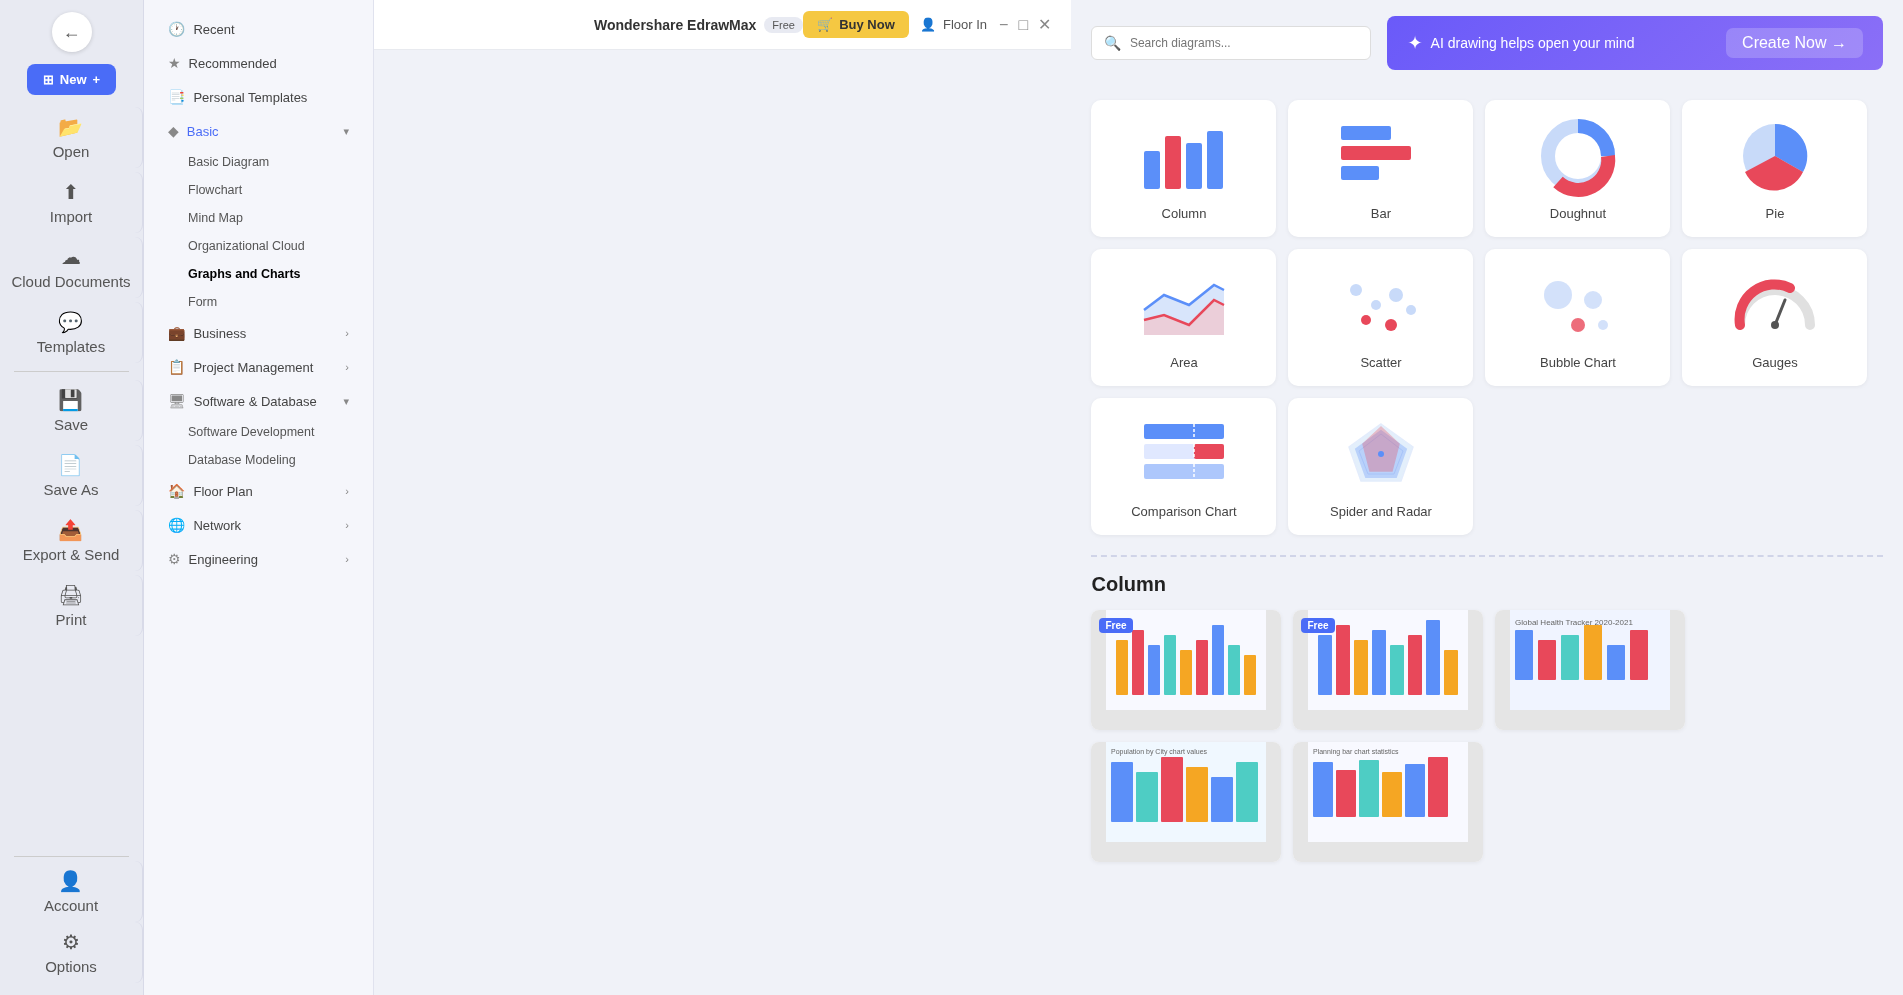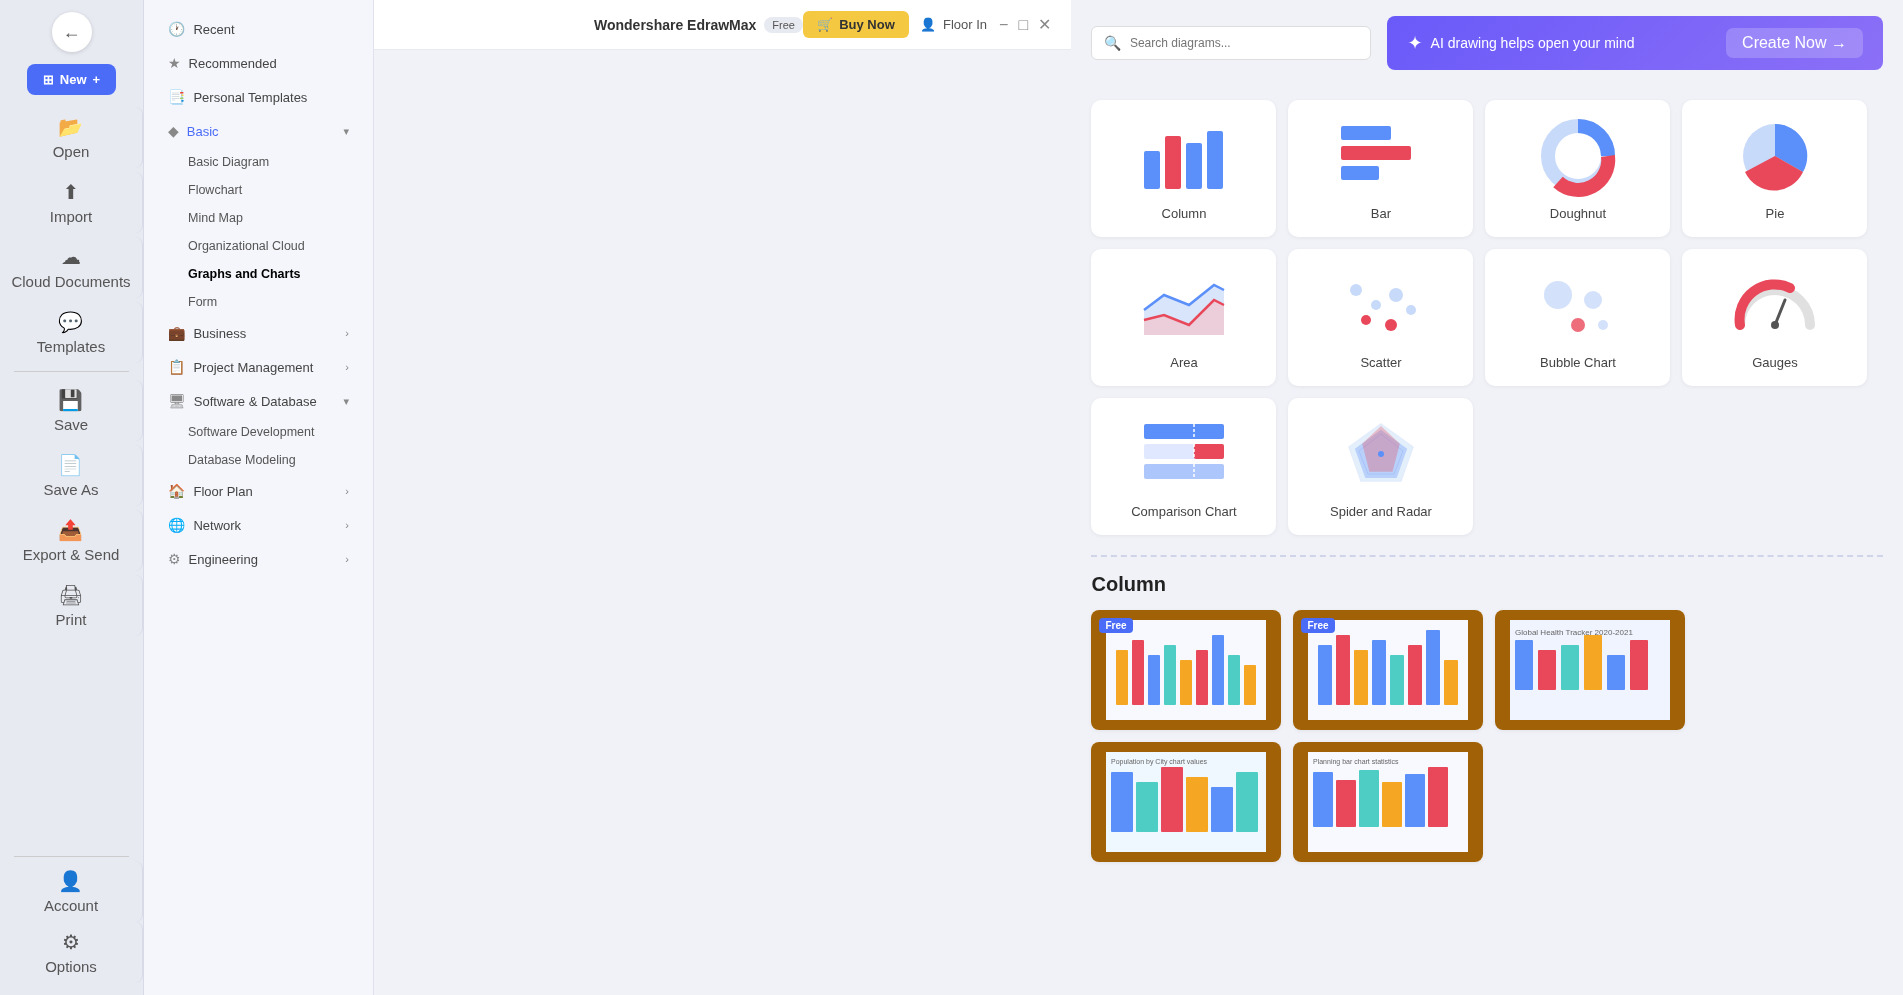--- a/index.html
+++ b/index.html
@@ -242,22 +242,22 @@
       position: relative;
     }
     .template-card .badge {
       position: absolute; top: 8px; left: 8px;
       background: #4a6cf7; color: white;
       font-size: 10px; padding: 2px 6px; border-radius: 4px;
       font-weight: 600;
     }
     .template-card .thumb {
       height: 120px;
-      background: #a16207;
-      display: flex; align-items: center; justify-content: center;
+      background: #e5e5e5;
+      display: flex; justify-content: center;
       overflow: hidden;
     }
 
     
     svg { overflow: visible; }
   </style>
 </head>
 <body>
 
 <div class="sidebar-narrow">

